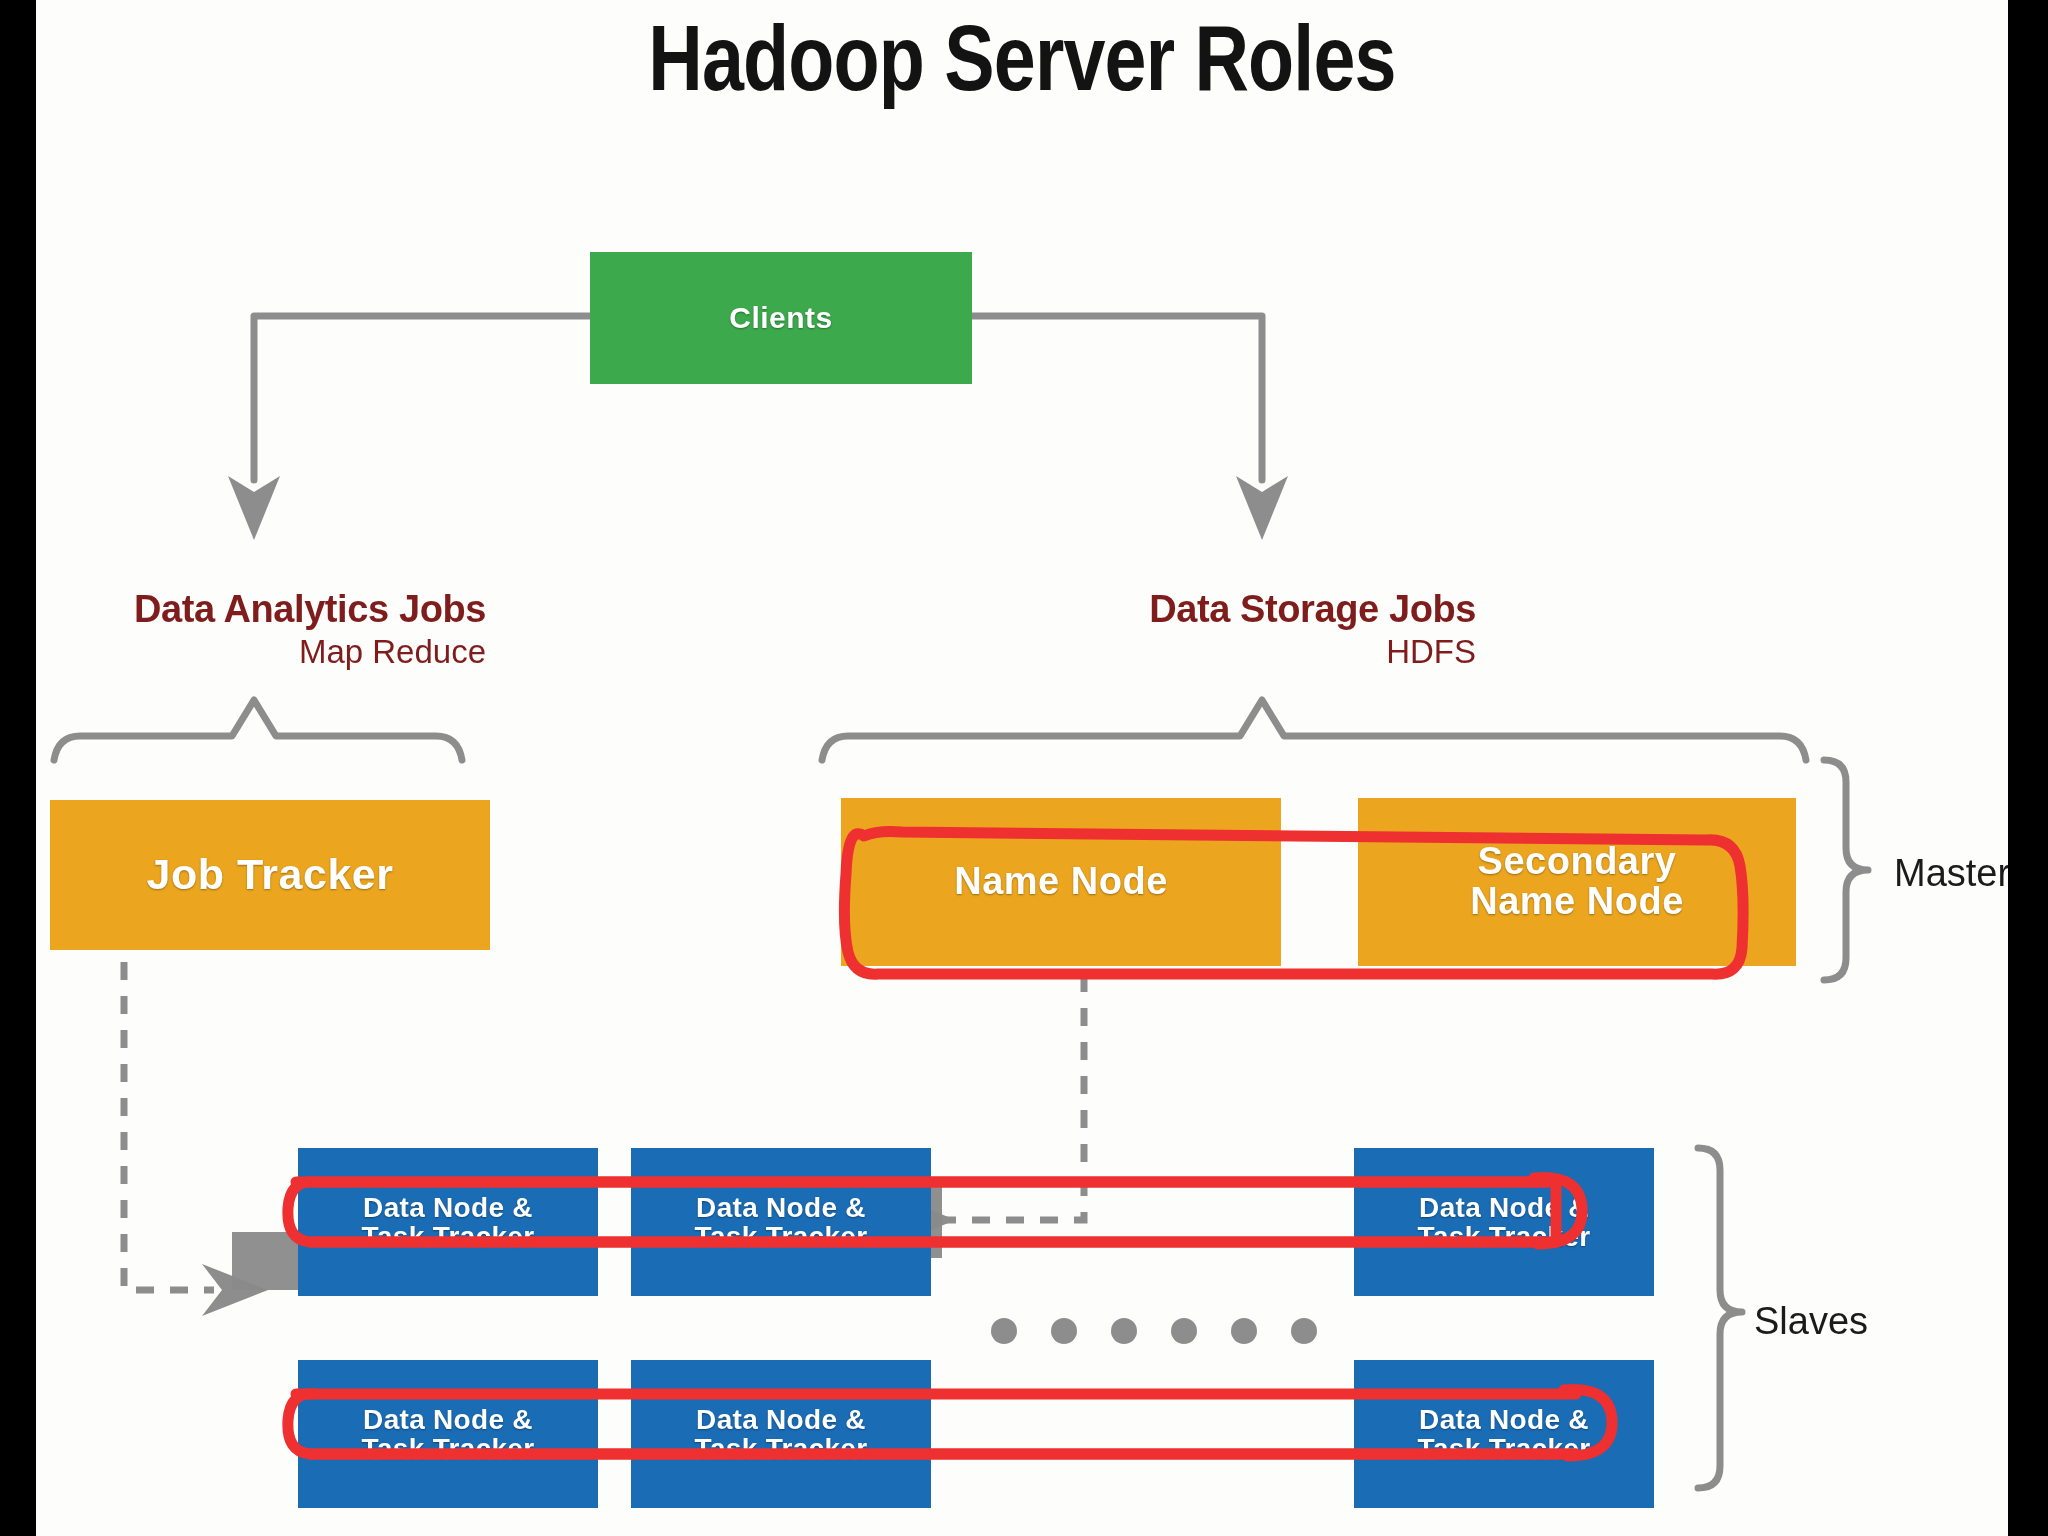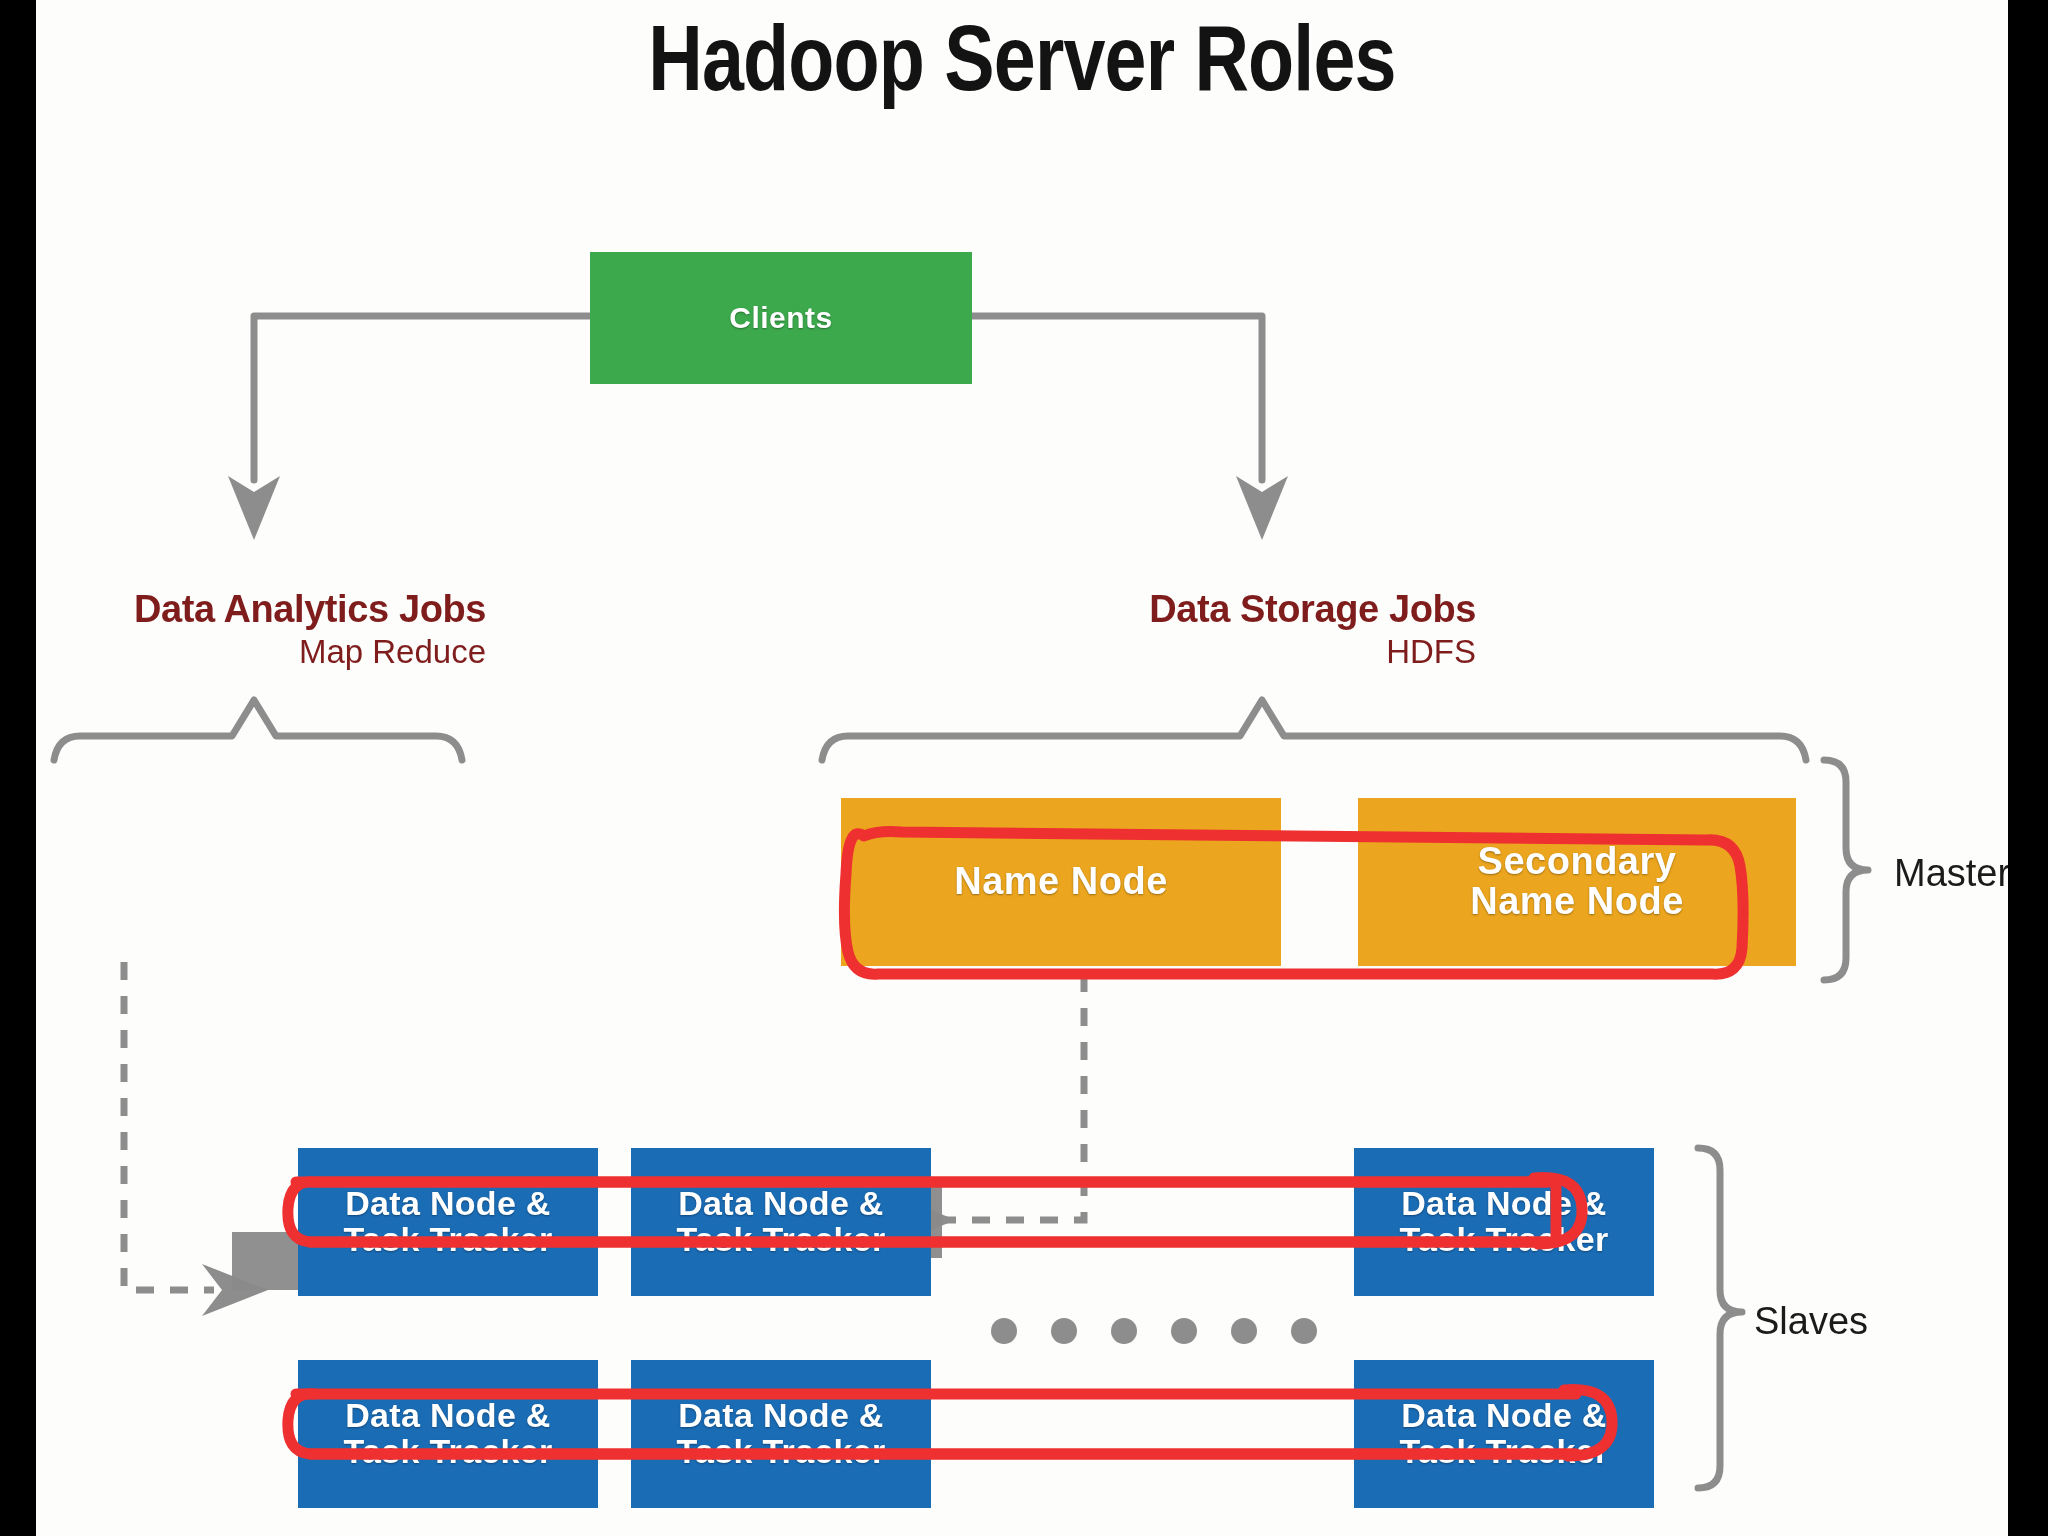--- a/index.html
+++ b/index.html
@@ -20,21 +20,21 @@
         text-shadow:0 1px 2px rgba(0,0,0,.35);line-height:1.05;}
   .green{background:#3ca94c;}
   .orange{background:#eba51e;}
   .blue{background:#1a6cb5;}
 
   #clients{left:554px;top:252px;width:382px;height:132px;font-size:30px;letter-spacing:.5px;}
   #jobtracker{left:14px;top:800px;width:440px;height:150px;font-size:43px;letter-spacing:.5px;}
   #namenode{left:805px;top:798px;width:440px;height:168px;font-size:38px;letter-spacing:.5px;}
   #secnamenode{left:1322px;top:798px;width:438px;height:168px;font-size:38px;letter-spacing:.5px;flex-direction:column;}
 
-  .dn{width:300px;height:148px;font-size:34px;flex-direction:column;letter-spacing:.3px;}
+  .dn{width:300px;height:148px;font-size:28px;flex-direction:column;letter-spacing:.3px;}
   .dn span{display:block;}
 
   .jlabel{position:absolute;text-align:right;color:#7f1d1d;}
   .jlabel .b{font-size:38px;font-weight:bold;letter-spacing:-.4px;
              font-family:"Liberation Sans Narrow","Liberation Sans",sans-serif;}
   .jlabel .s{font-size:33px;font-weight:normal;margin-top:2px;
              font-family:"Liberation Sans Narrow","Liberation Sans",sans-serif;}
 
   #lbl-left{left:30px;top:588px;width:420px;}
   #lbl-right{left:1020px;top:588px;width:420px;}
@@ -109,20 +109,21 @@
       <div class="jlabel" id="lbl-left">
         <div class="b">Data Analytics Jobs</div>
         <div class="s">Map Reduce</div>
       </div>
 
       <div class="jlabel" id="lbl-right">
         <div class="b">Data Storage Jobs</div>
         <div class="s">HDFS</div>
       </div>
 
+      <div class="node orange" id="jobtracker">Job Tracker</div>
 
       <div class="node orange" id="namenode">Name Node</div>
 
       <div class="node orange" id="secnamenode">
         <span>Secondary</span>
         <span>Name Node</span>
       </div>
 
       <div class="node blue dn" style="left:262px;top:1148px;">
         <span>Data Node &amp;</span>

